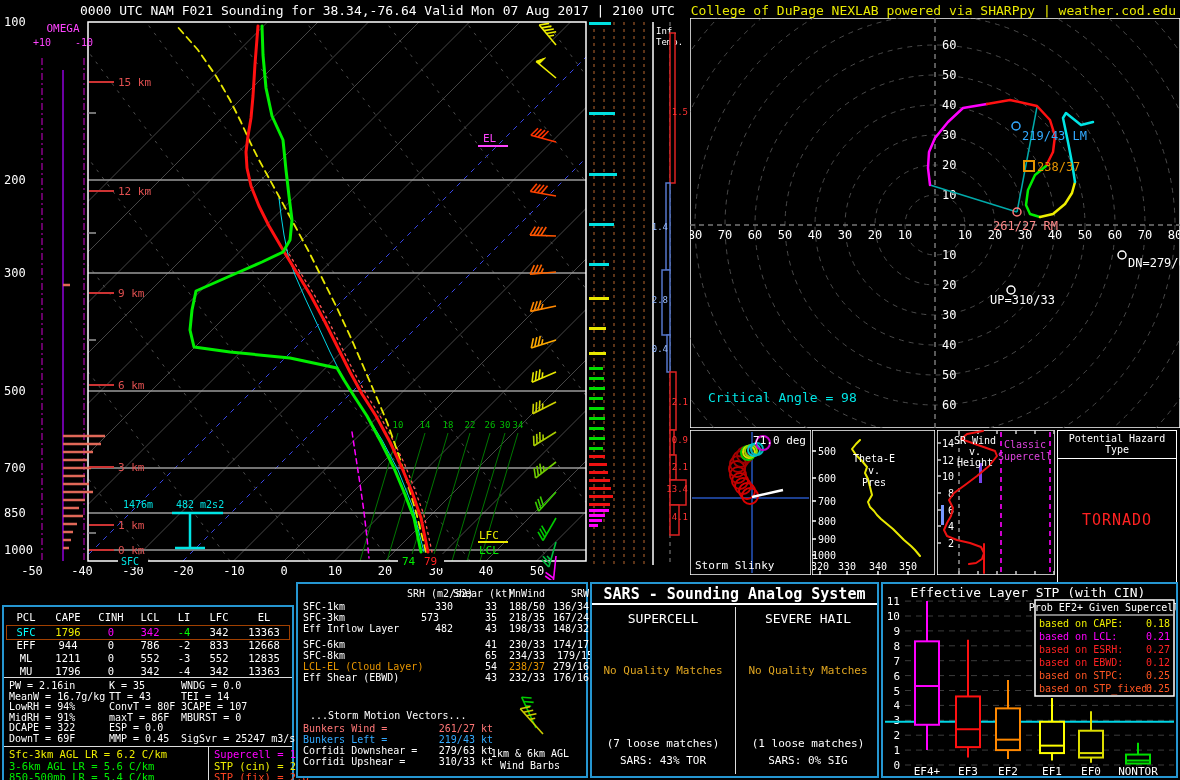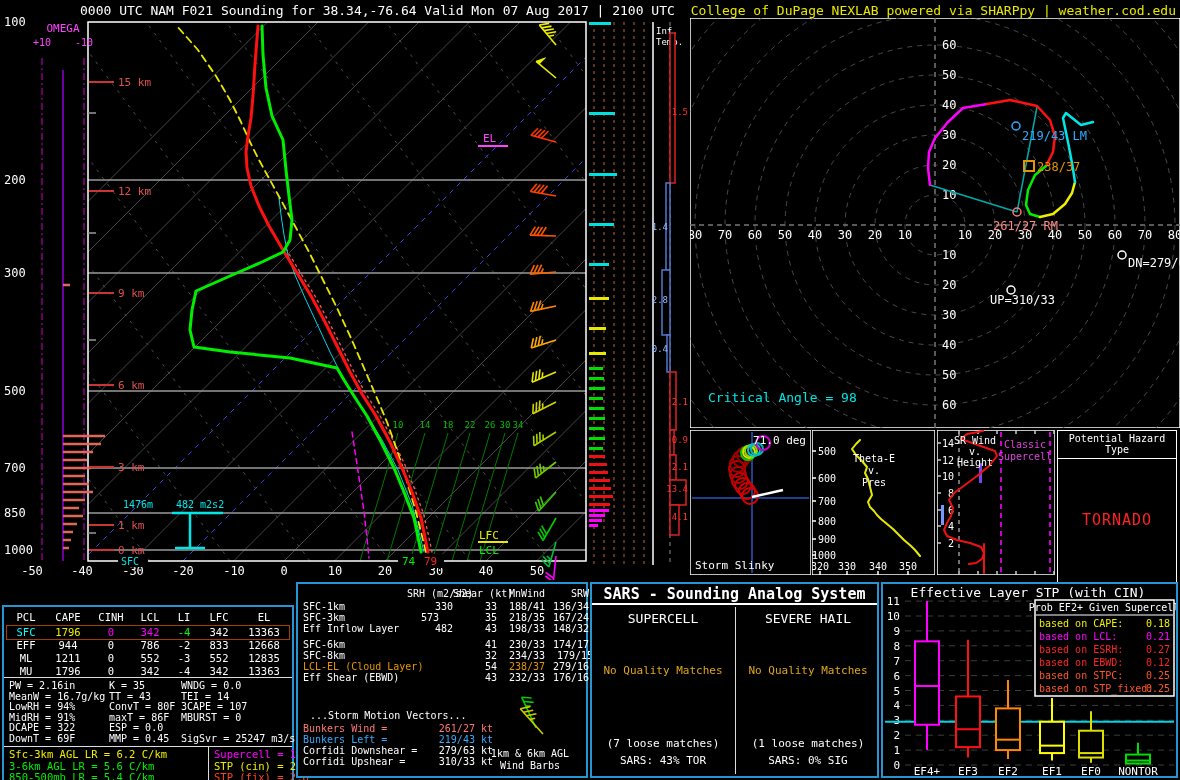--- a/index.html
+++ b/index.html
@@ -595,21 +595,21 @@
           <div></div>
           <div class="r" style="color: rgb(255, 255, 255);">SRH (m2/s2)</div>
           <div class="r" style="color: rgb(255, 255, 255);">Shear (kt)</div>
           <div class="r" style="color: rgb(255, 255, 255);">MnWind</div>
           <div class="r" style="color: rgb(255, 255, 255);">SRW</div>
         </div>
         <div class="grid-row k-row">
           <div style="color: rgb(255, 255, 255);">SFC-1km</div>
           <div class="r" style="color: rgb(255, 255, 255);">330</div>
           <div class="r" style="color: rgb(255, 255, 255);">33</div>
-          <div class="r" style="color: rgb(255, 255, 255);">188/41</div>
+          <div class="r" style="color: rgb(255, 255, 255);">188/50</div>
           <div class="r" style="color: rgb(255, 255, 255);">136/34</div>
         </div>
         <div class="grid-row k-row">
           <div style="color: rgb(255, 255, 255);">SFC-3km</div>
           <div class="r" style="color: rgb(255, 255, 255); text-align: center;">573</div>
           <div class="r" style="color: rgb(255, 255, 255);">35</div>
           <div class="r" style="color: rgb(255, 255, 255);">218/35</div>
           <div class="r" style="color: rgb(255, 255, 255);">167/24</div>
         </div>
         <div class="grid-row k-row" style="margin-bottom: 5px;">
@@ -622,21 +622,21 @@
         <div class="grid-row k-row">
           <div style="color: rgb(255, 255, 255);">SFC-6km</div>
           <div class="r" style="color: rgb(255, 255, 255);"></div>
           <div class="r" style="color: rgb(255, 255, 255);">41</div>
           <div class="r" style="color: rgb(255, 255, 255);">230/33</div>
           <div class="r" style="color: rgb(255, 255, 255);">174/17</div>
         </div>
         <div class="grid-row k-row">
           <div style="color: rgb(255, 255, 255);">SFC-8km</div>
           <div class="r" style="color: rgb(255, 255, 255);"></div>
-          <div class="r" style="color: rgb(255, 255, 255);">32</div>
+          <div class="r" style="color: rgb(255, 255, 255);">65</div>
           <div class="r" style="color: rgb(255, 255, 255);">234/33</div>
           <div class="r" style="color: rgb(255, 255, 255); padding-left: 12px;">179/15</div>
         </div>
         <div class="grid-row k-row">
           <div style="color: rgb(230, 149, 0);">LCL-EL (Cloud Layer)</div>
           <div class="r" style="color: rgb(255, 255, 255);"></div>
           <div class="r" style="color: rgb(255, 255, 255);">54</div>
           <div class="r" style="color: rgb(230, 149, 0);">238/37</div>
           <div class="r" style="color: rgb(255, 255, 255);">279/16</div>
         </div>

